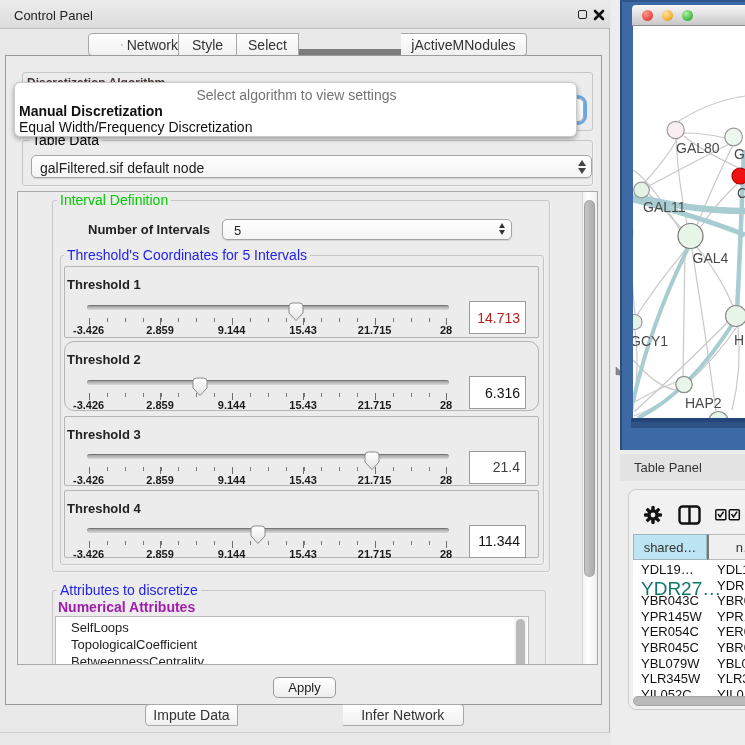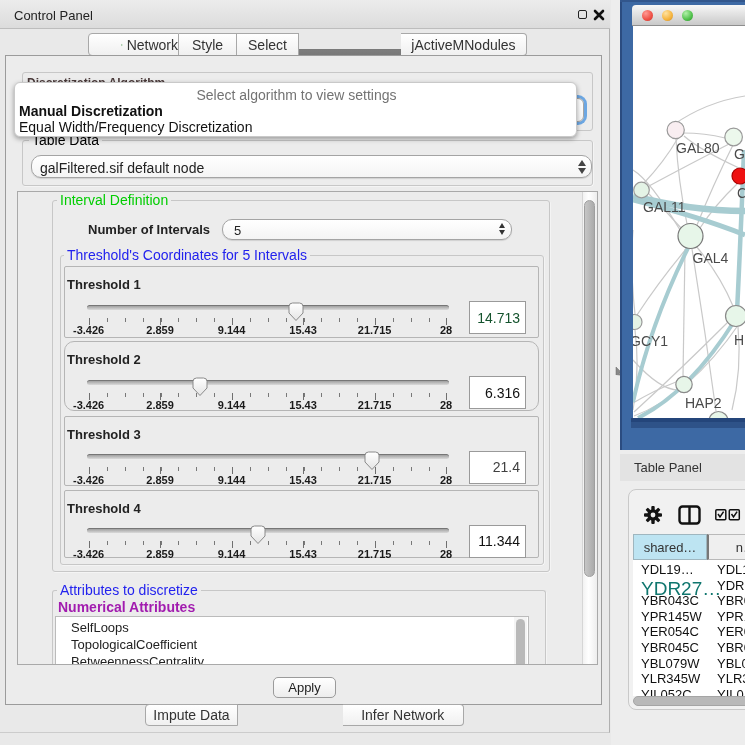--- a/index.html
+++ b/index.html
@@ -1,21 +1,21 @@
 <!DOCTYPE html>
 <html><head><meta charset="utf-8">
 <style>
 * { margin:0; padding:0; box-sizing:border-box; }
 html,body { width:745px; height:745px; background:#e9e9e9; overflow:hidden;
   font-family:"Liberation Sans", sans-serif; }
 .abs { position:absolute; }
 .t13 { font-size:13px; color:#222; }
 .b { font-weight:bold; }
 .combo { background:linear-gradient(#ffffff,#f4f4f4); border:1px solid #a4a4a4;
-  border-radius:10px; box-shadow:0 1px 1px rgba(0,0,0,0.12); }
+  border-radius:5px; box-shadow:0 1px 1px rgba(0,0,0,0.12); }
 .arr { position:absolute; width:0; height:0; }
 .grp { position:absolute; border:1px solid #c7c7c7; border-radius:3px;
   box-shadow:0.5px 0.5px 0 rgba(255,255,255,0.9); }
 .grpt { position:absolute; background:#ececec; padding:0 3px; line-height:14px; font-size:14px; }
 .tick { position:absolute; background:#6f6f6f; width:1px; }
 .seg { position:absolute; top:0; height:100%; border:1px solid #a8a8a8;
   background:linear-gradient(#ffffff,#f0f0f0); color:#333; font-size:14px;
   display:flex; align-items:center; justify-content:center; }
 .seg.sel { background:linear-gradient(#7d7d7d,#6b6b6b); color:#fff; border-color:#7a7a7a;margin-top:16px; }
 </style></head>
@@ -82,21 +82,21 @@
           <div class="abs b" style="left:351.1px;top:57px;width:60px;text-align:center;font-size:11px;color:#1a1a1a;">28</div>
           <svg class="abs" style="left:222.9px;top:34.5px;" width="16" height="20" viewBox="0 0 16 20">
             <path d="M1 4.5 A3.5 3.5 0 0 1 4.5 1 L11.5 1 A3.5 3.5 0 0 1 15 4.5 L15 11 L8 18.5 L1 11 Z" fill="url(#tg)" stroke="#8a8a8a" stroke-width="1"></path>
             <defs>
               <linearGradient id="tg" x1="0" y1="0" x2="0" y2="1">
                 <stop offset="0" stop-color="#ffffff"></stop>
                 <stop offset="1" stop-color="#e4e4e4"></stop>
               </linearGradient>
             </defs>
           </svg>
-          <div class="abs" style="left:404px;top:34px;width:57px;height:33px;background:#fff;border:1px solid #9a9a9a;font-size:14px;color:#14532d;display:flex;align-items:center;justify-content:flex-end;padding-right:5px;">14.713</div>
+          <div class="abs" style="left:404px;top:34px;width:57px;height:33px;background:#fff;border:1px solid #9a9a9a;font-size:14px;color:#b91c1c;display:flex;align-items:center;justify-content:flex-end;padding-right:5px;">14.713</div>
         </div>
         <div class="abs" style="left:46px;top:149px;width:475px;height:70px;border:1px solid #b5b5b5;border-radius:10px;">
           <div class="abs t13 b" style="left:2px;top:10px;">Threshold 2</div>
           <div class="abs" style="left:22px;top:37.5px;width:362px;height:5px;border-radius:2.5px;background:linear-gradient(#a0a0a0,#dadada);border-top:1px solid #767676;"></div>
           <div class="abs" style="left:23.6px;top:50.5px;width:360px;height:4px;background:repeating-linear-gradient(90deg,#787878 0 1px,transparent 1px 17.875px);"></div>
           <div class="tick" style="left:23.6px;top:50.5px;height:7px;"></div>
           <div class="abs b" style="left:-6.399999999999999px;top:57px;width:60px;text-align:center;font-size:11px;color:#1a1a1a;">-3.426</div>
           <div class="tick" style="left:95.1px;top:50.5px;height:7px;"></div>
           <div class="abs b" style="left:65.1px;top:57px;width:60px;text-align:center;font-size:11px;color:#1a1a1a;">2.859</div>
           <div class="tick" style="left:166.6px;top:50.5px;height:7px;"></div>

